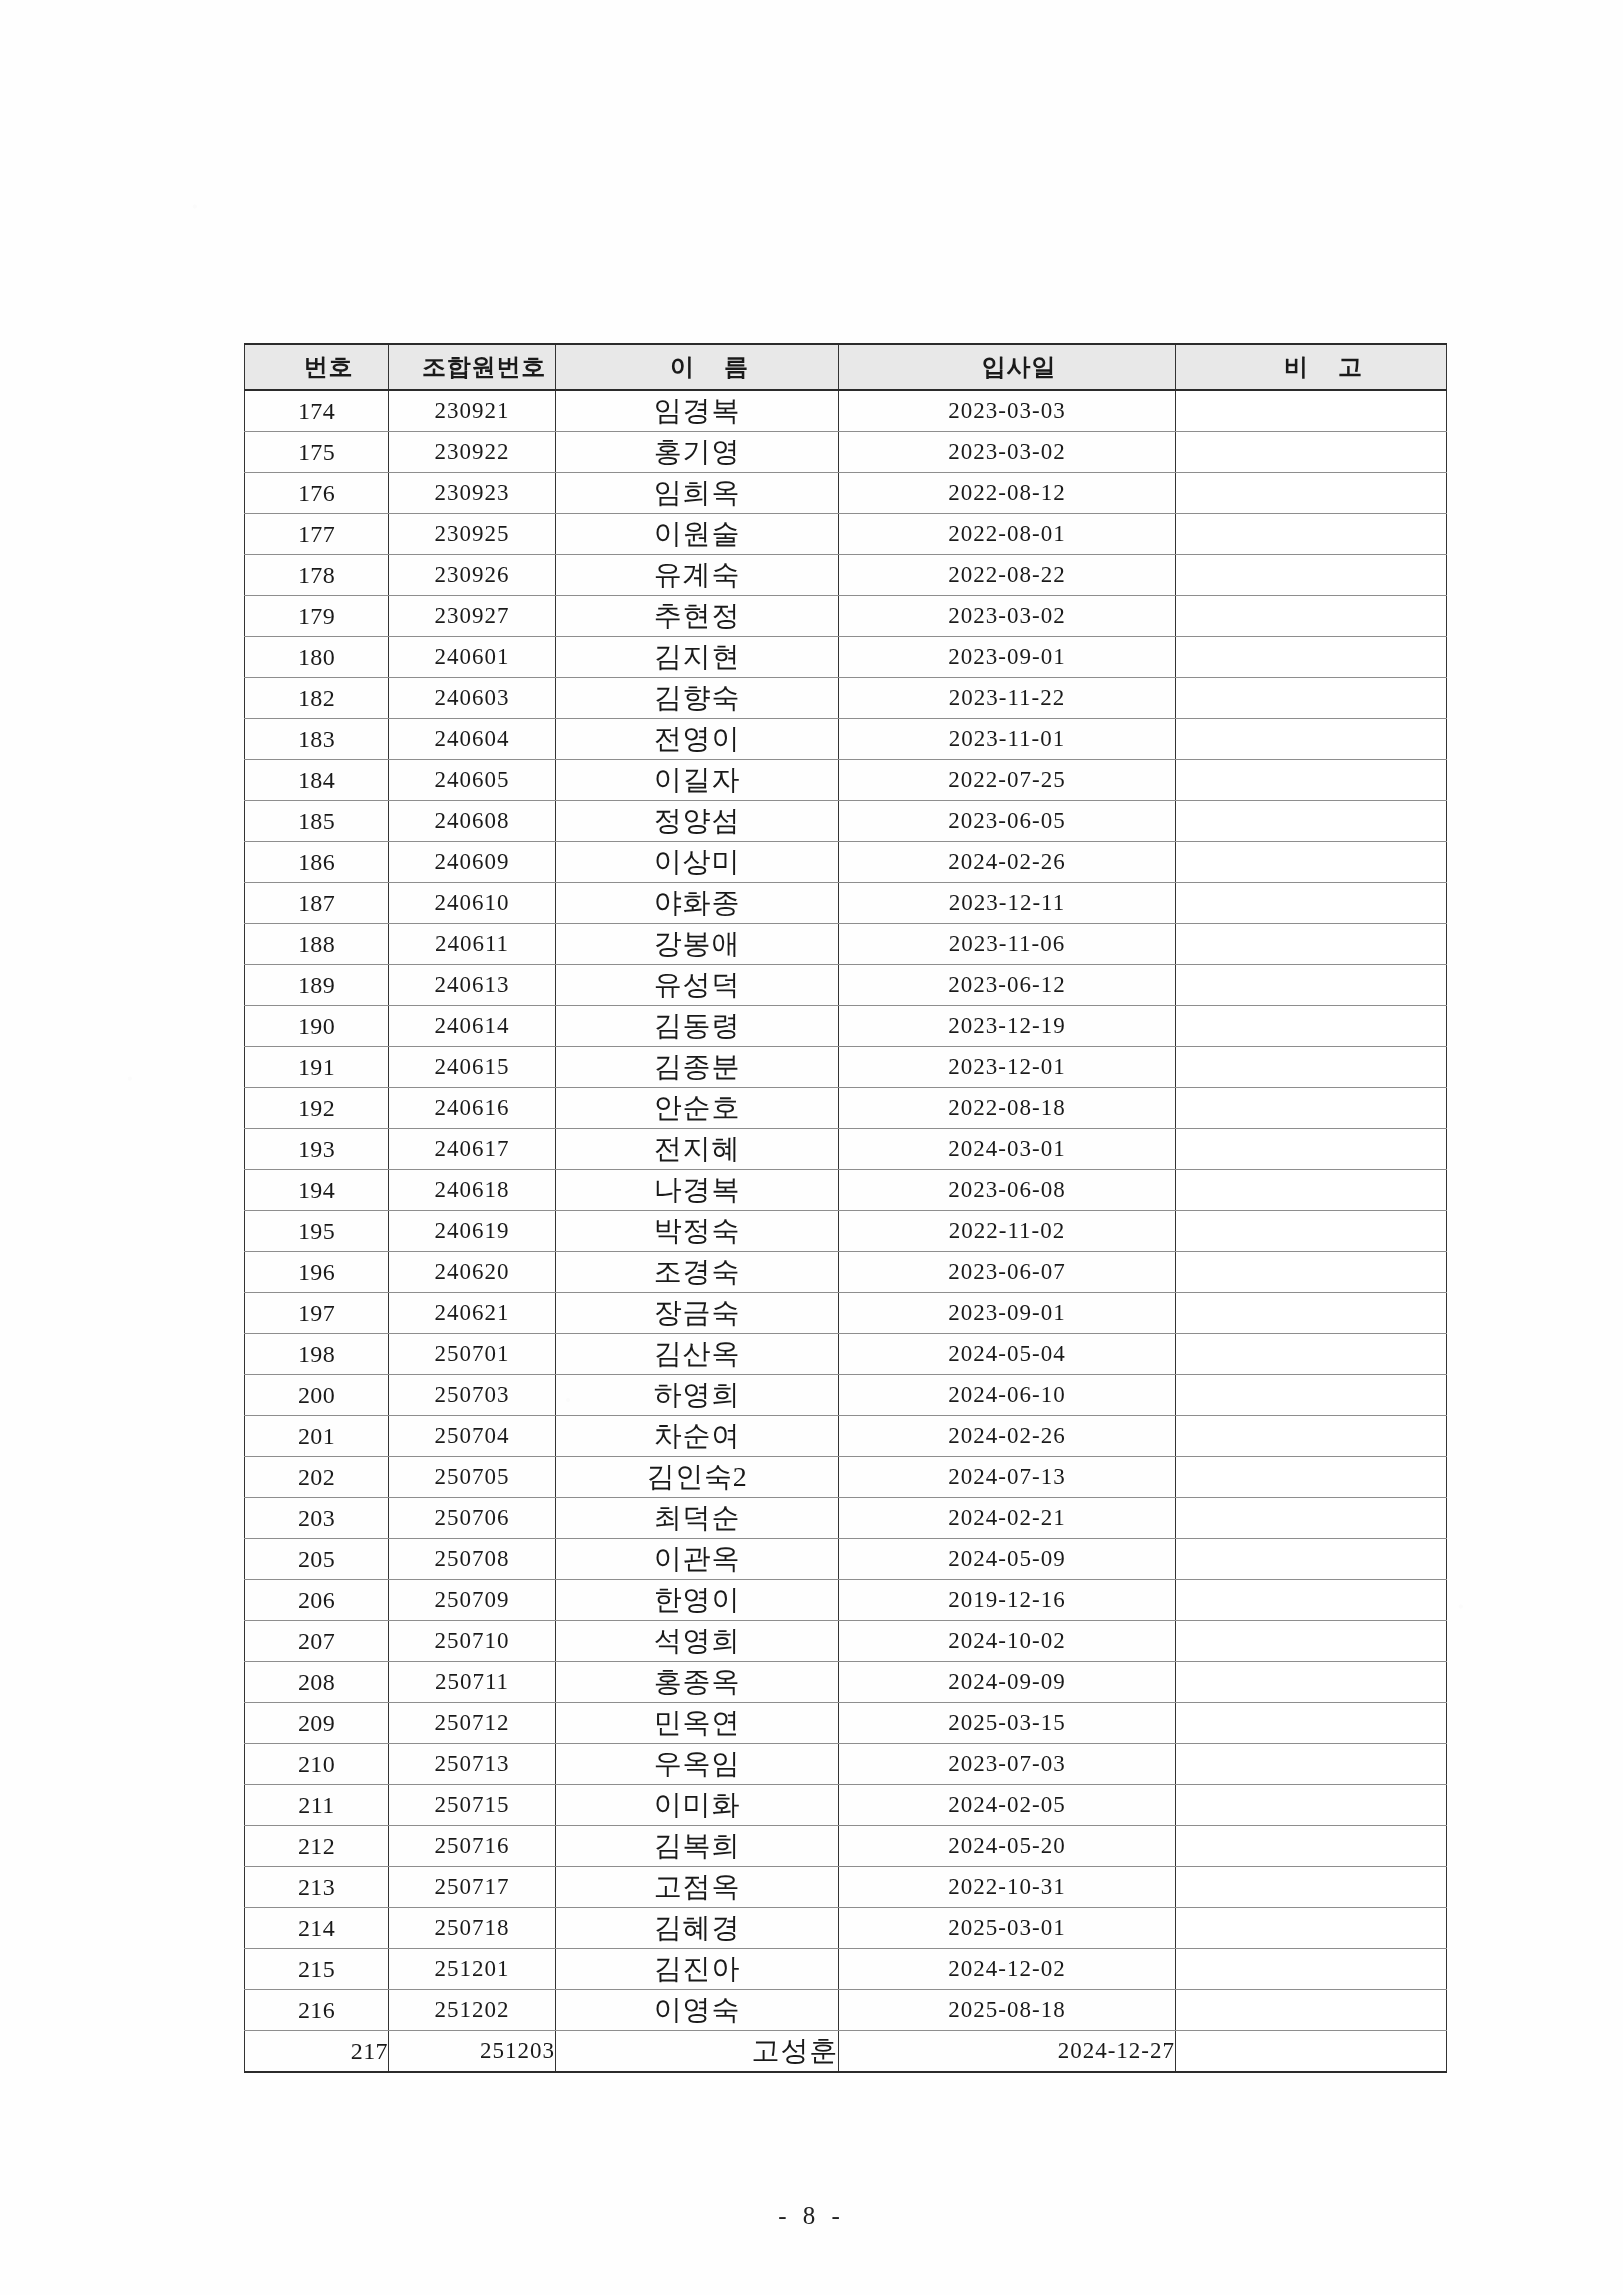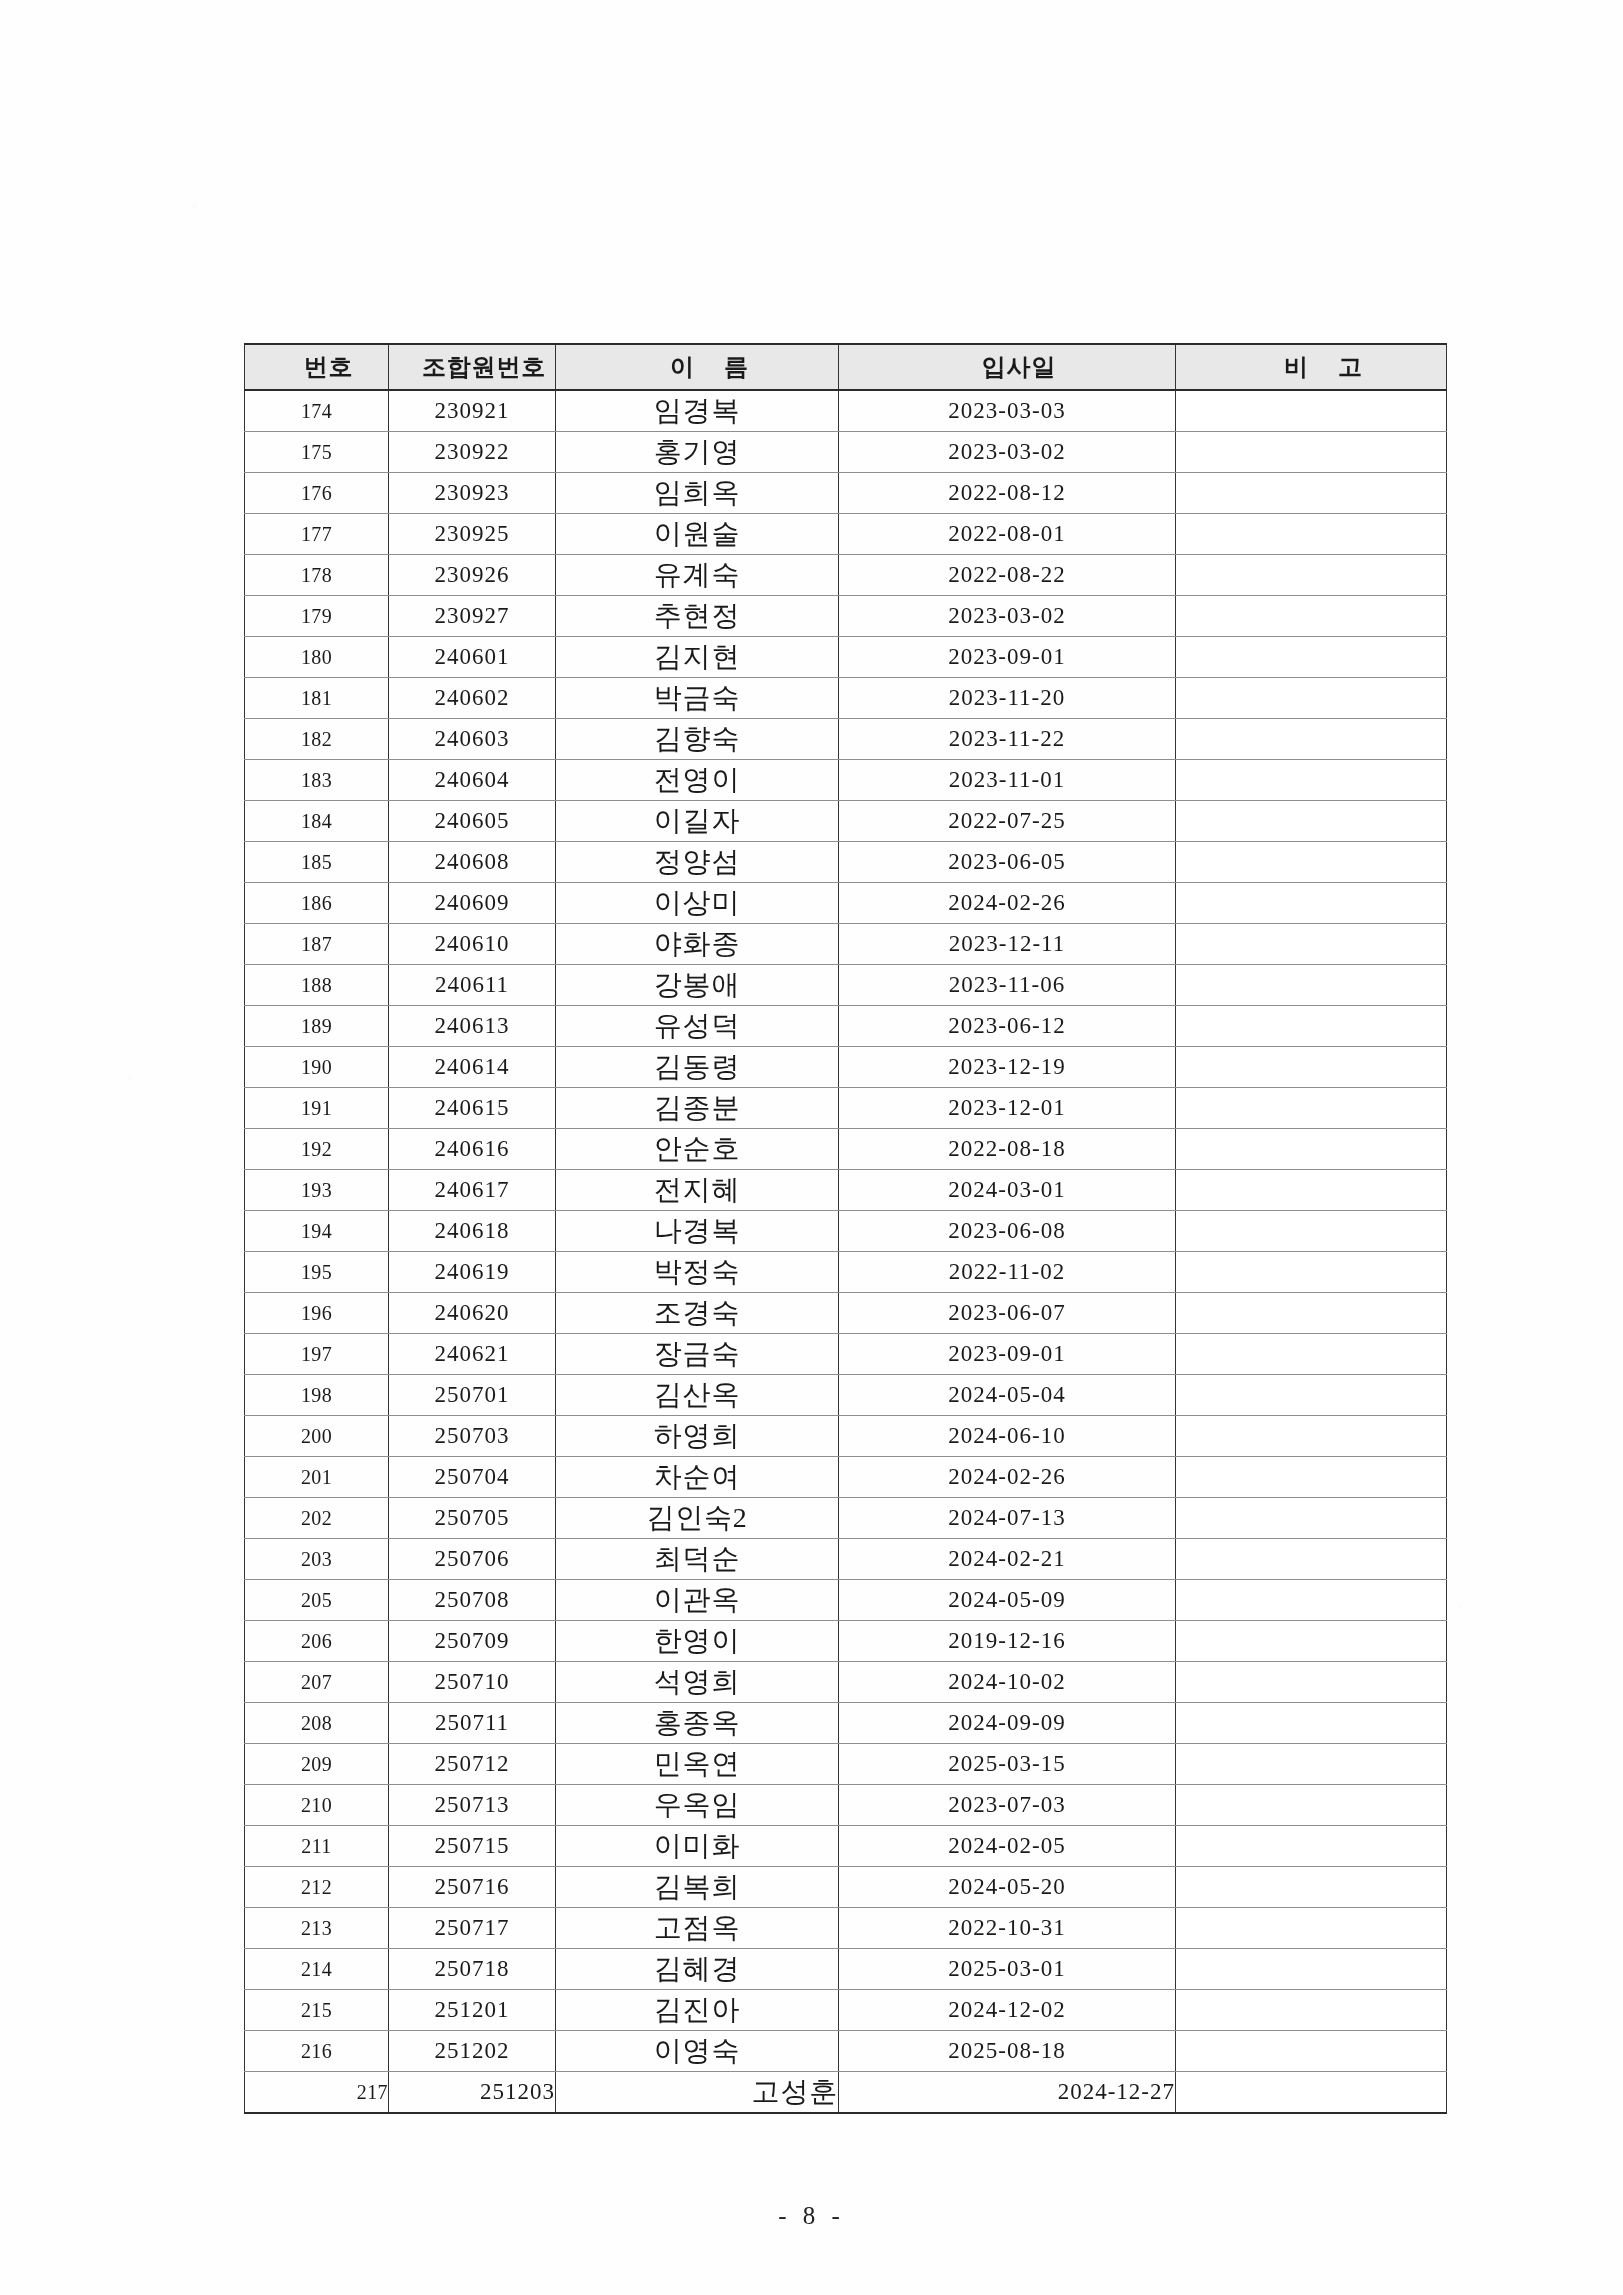--- a/index.html
+++ b/index.html
@@ -86,21 +86,21 @@
     text-indent: 12px;
     font-family: Liberation Serif, serif;
   }
 
   table.roster tbody tr:last-child td {
     border-bottom: 2.5px solid #2b2b2b;
     text-align: right;
   }
 
   table.roster td.col-no {
-    font-size: 20px;
+    font-size: 24px;
   }
 
   table.roster td.col-member,
   table.roster td.col-date {
     font-size: 23px;
     letter-spacing: 1px;
   }
 
   table.roster td.col-name {
     font-size: 28px;
@@ -191,27 +191,20 @@
             <td class="col-note"></td>
           </tr>
           <tr>
             <td class="col-no">180</td>
             <td class="col-member">240601</td>
             <td class="col-name">김지현</td>
             <td class="col-date">2023-09-01</td>
             <td class="col-note"></td>
           </tr>
           <tr>
-            <td class="col-no">181</td>
-            <td class="col-member">240602</td>
-            <td class="col-name">박금숙</td>
-            <td class="col-date">2023-11-20</td>
-            <td class="col-note"></td>
-          </tr>
-          <tr>
             <td class="col-no">182</td>
             <td class="col-member">240603</td>
             <td class="col-name">김향숙</td>
             <td class="col-date">2023-11-22</td>
             <td class="col-note"></td>
           </tr>
           <tr>
             <td class="col-no">183</td>
             <td class="col-member">240604</td>
             <td class="col-name">전영이</td>

